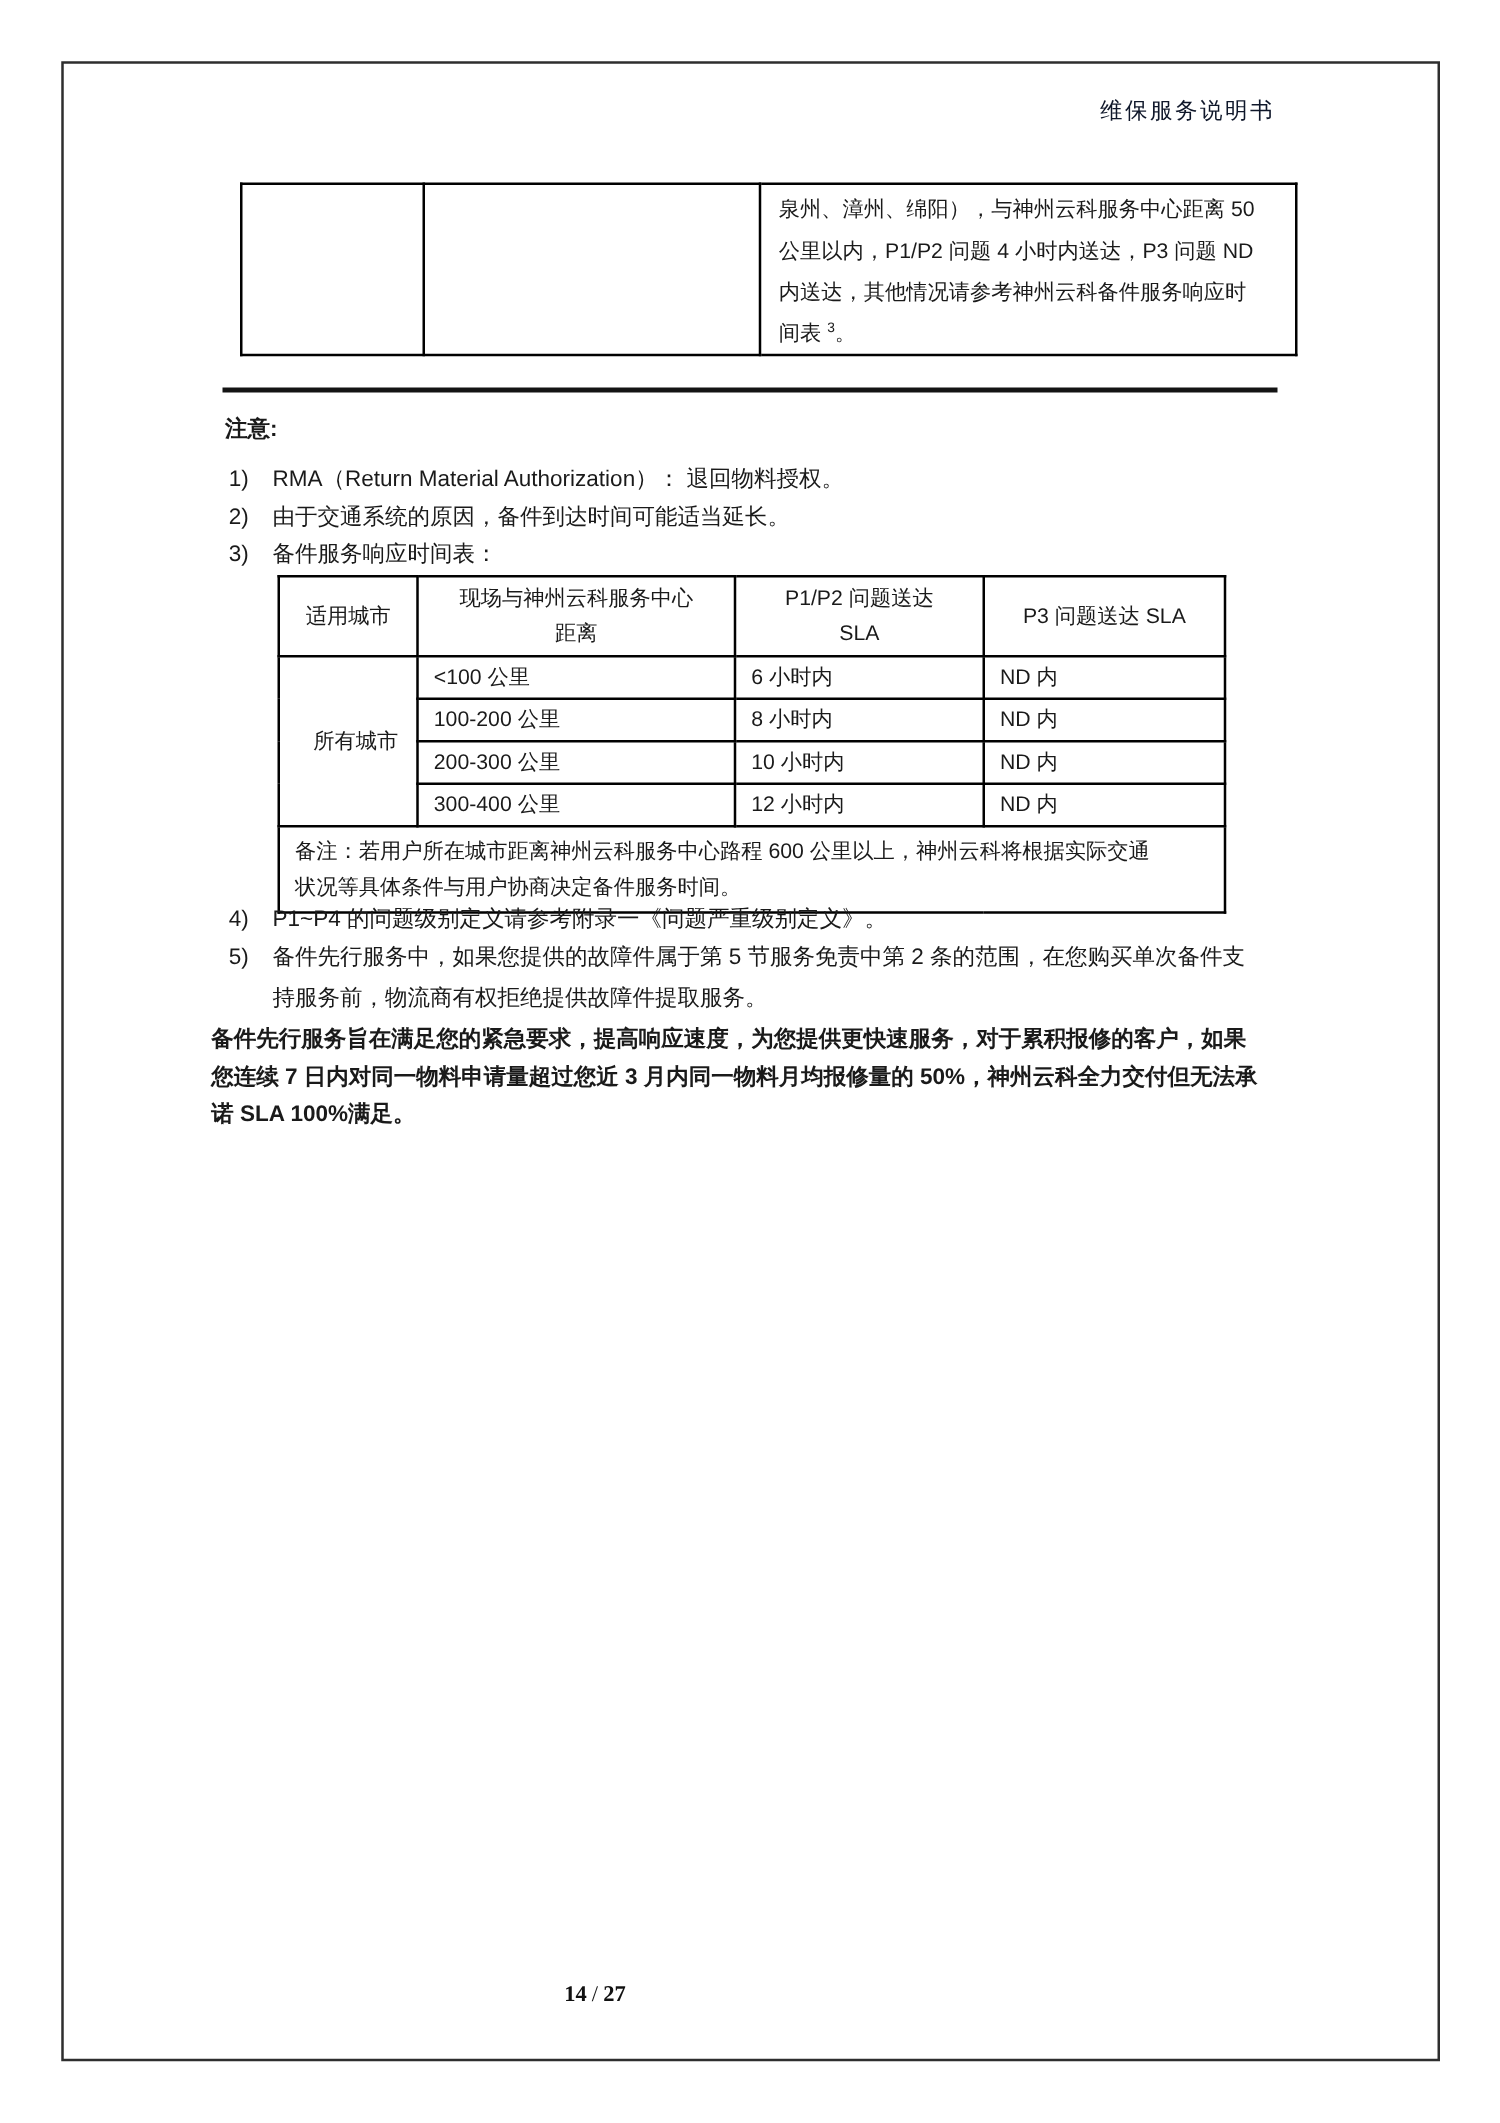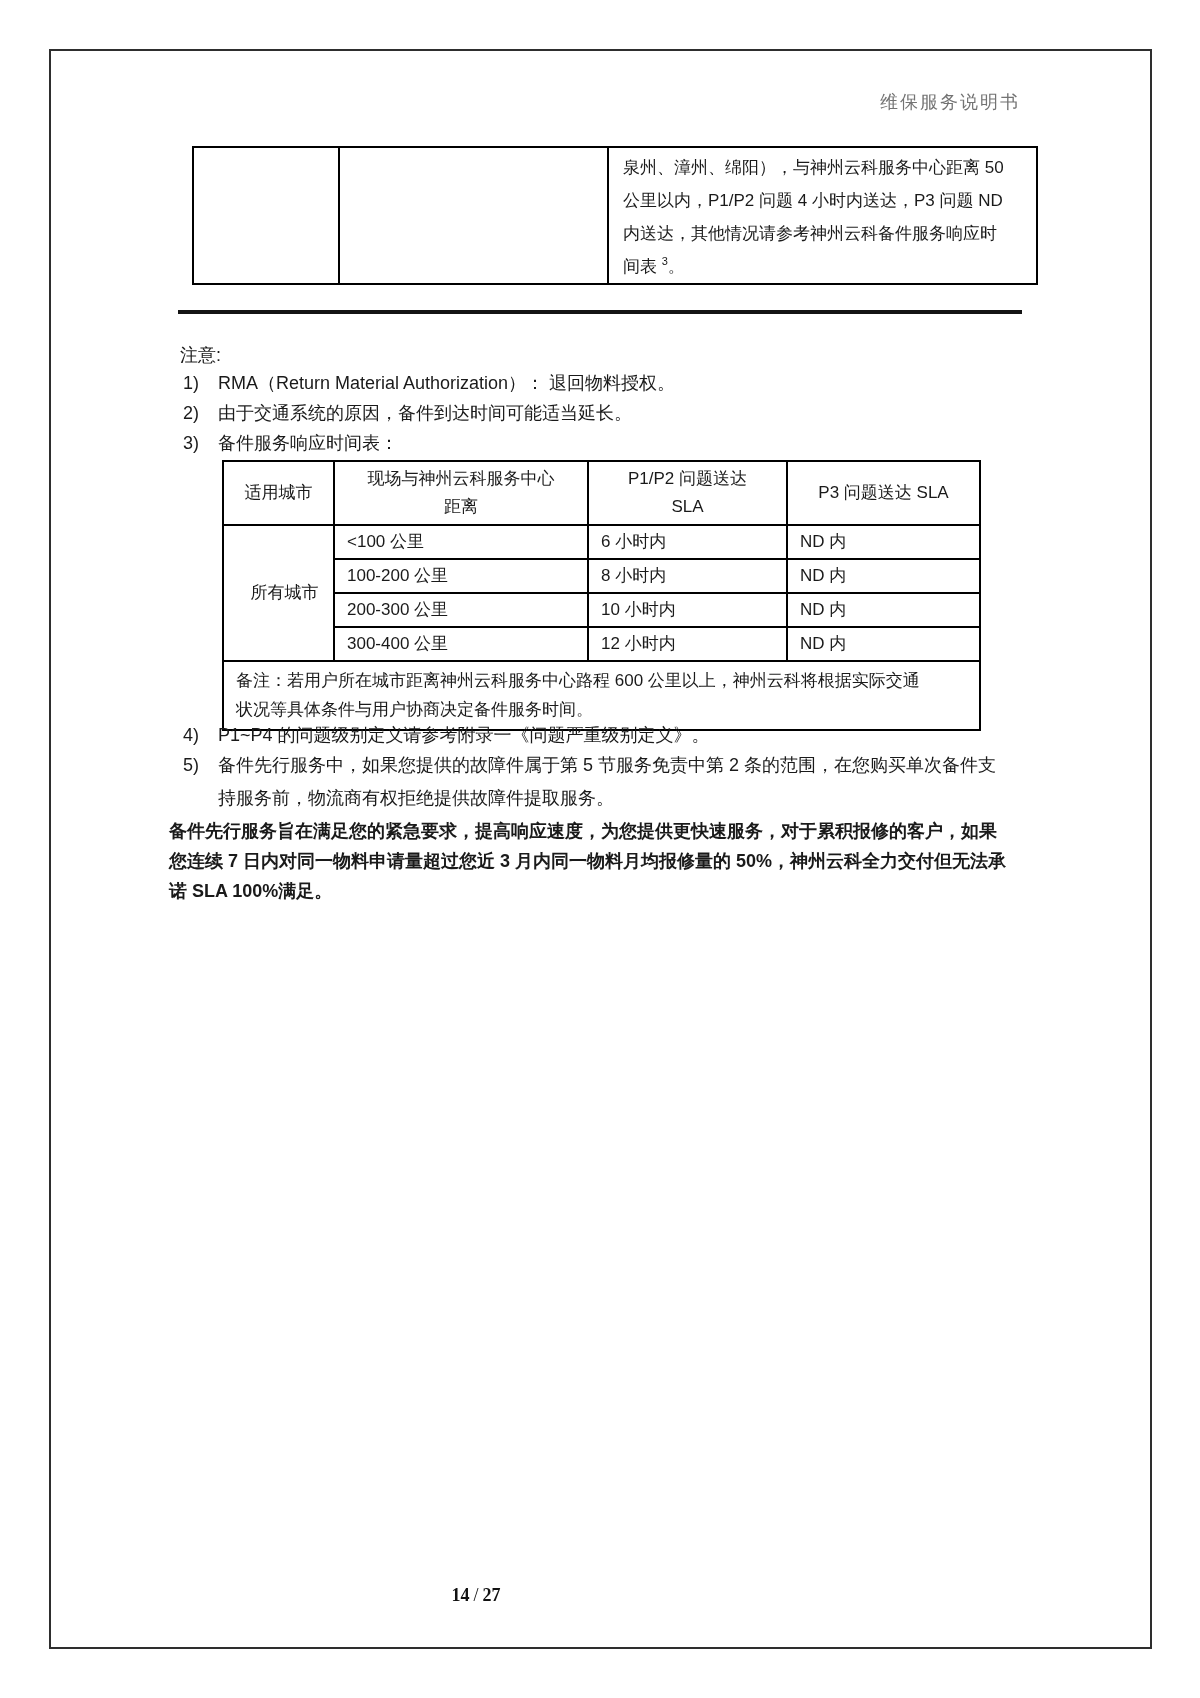--- a/index.html
+++ b/index.html
@@ -6,39 +6,39 @@
   body {
     width:1200px; height:1698px; background:#ffffff; position:relative;
     font-family:"Liberation Sans","DejaVu Sans",sans-serif; color:#1a1a1a;
     overflow:hidden;
   }
   .page-border {
     position:absolute; left:49px; top:49px; width:1099px; height:1596px;
     border:2px solid #2e2e2e;
   }
   .doc-header {
-    position:absolute; top:90px; left:0; width:1020px; text-align:right;
+    position:absolute; top:76px; left:0; width:1020px; text-align:right;
     font-family:"Liberation Serif","DejaVu Serif",serif;
-    font-size:18px; letter-spacing:2px; color:#737373;
+    font-size:18px; letter-spacing:2px; color:#0f172a;
   }
   
   .top-table {
     position:absolute; left:192px; top:146px; width:844px; height:139px;
     border-collapse:collapse; table-layout:fixed;border-radius:23px;
   }
   .top-table td { border:2px solid #000; vertical-align:top; }
   .tt-c3 { padding:3px 10px 0 14px; font-size:17px; }
   .ttl { line-height:33px; white-space:nowrap; }
   .ttl sup { font-size:11px; line-height:0; }
   .thick-rule {
     position:absolute; left:178px; top:310px; width:844px; height:0;
     border-top:4px solid #141414;
   }
   .notice-label {
-    position:absolute; left:180px; top:343px; font-size:18px; font-weight:normal;
+    position:absolute; left:180px; top:331px; font-size:18px; font-weight:bold;
   }
   .li { position:absolute; left:183px; font-size:18px; line-height:22px; white-space:nowrap; }
   .li .num { display:inline-block; width:35px; }
   .li.cont { left:218px; }
   
   .sla-table {
     position:absolute; left:222px; top:460px; border-collapse:collapse;
     table-layout:fixed; font-size:17px;
   }
   .sla-table td { border:2px solid #000; }

